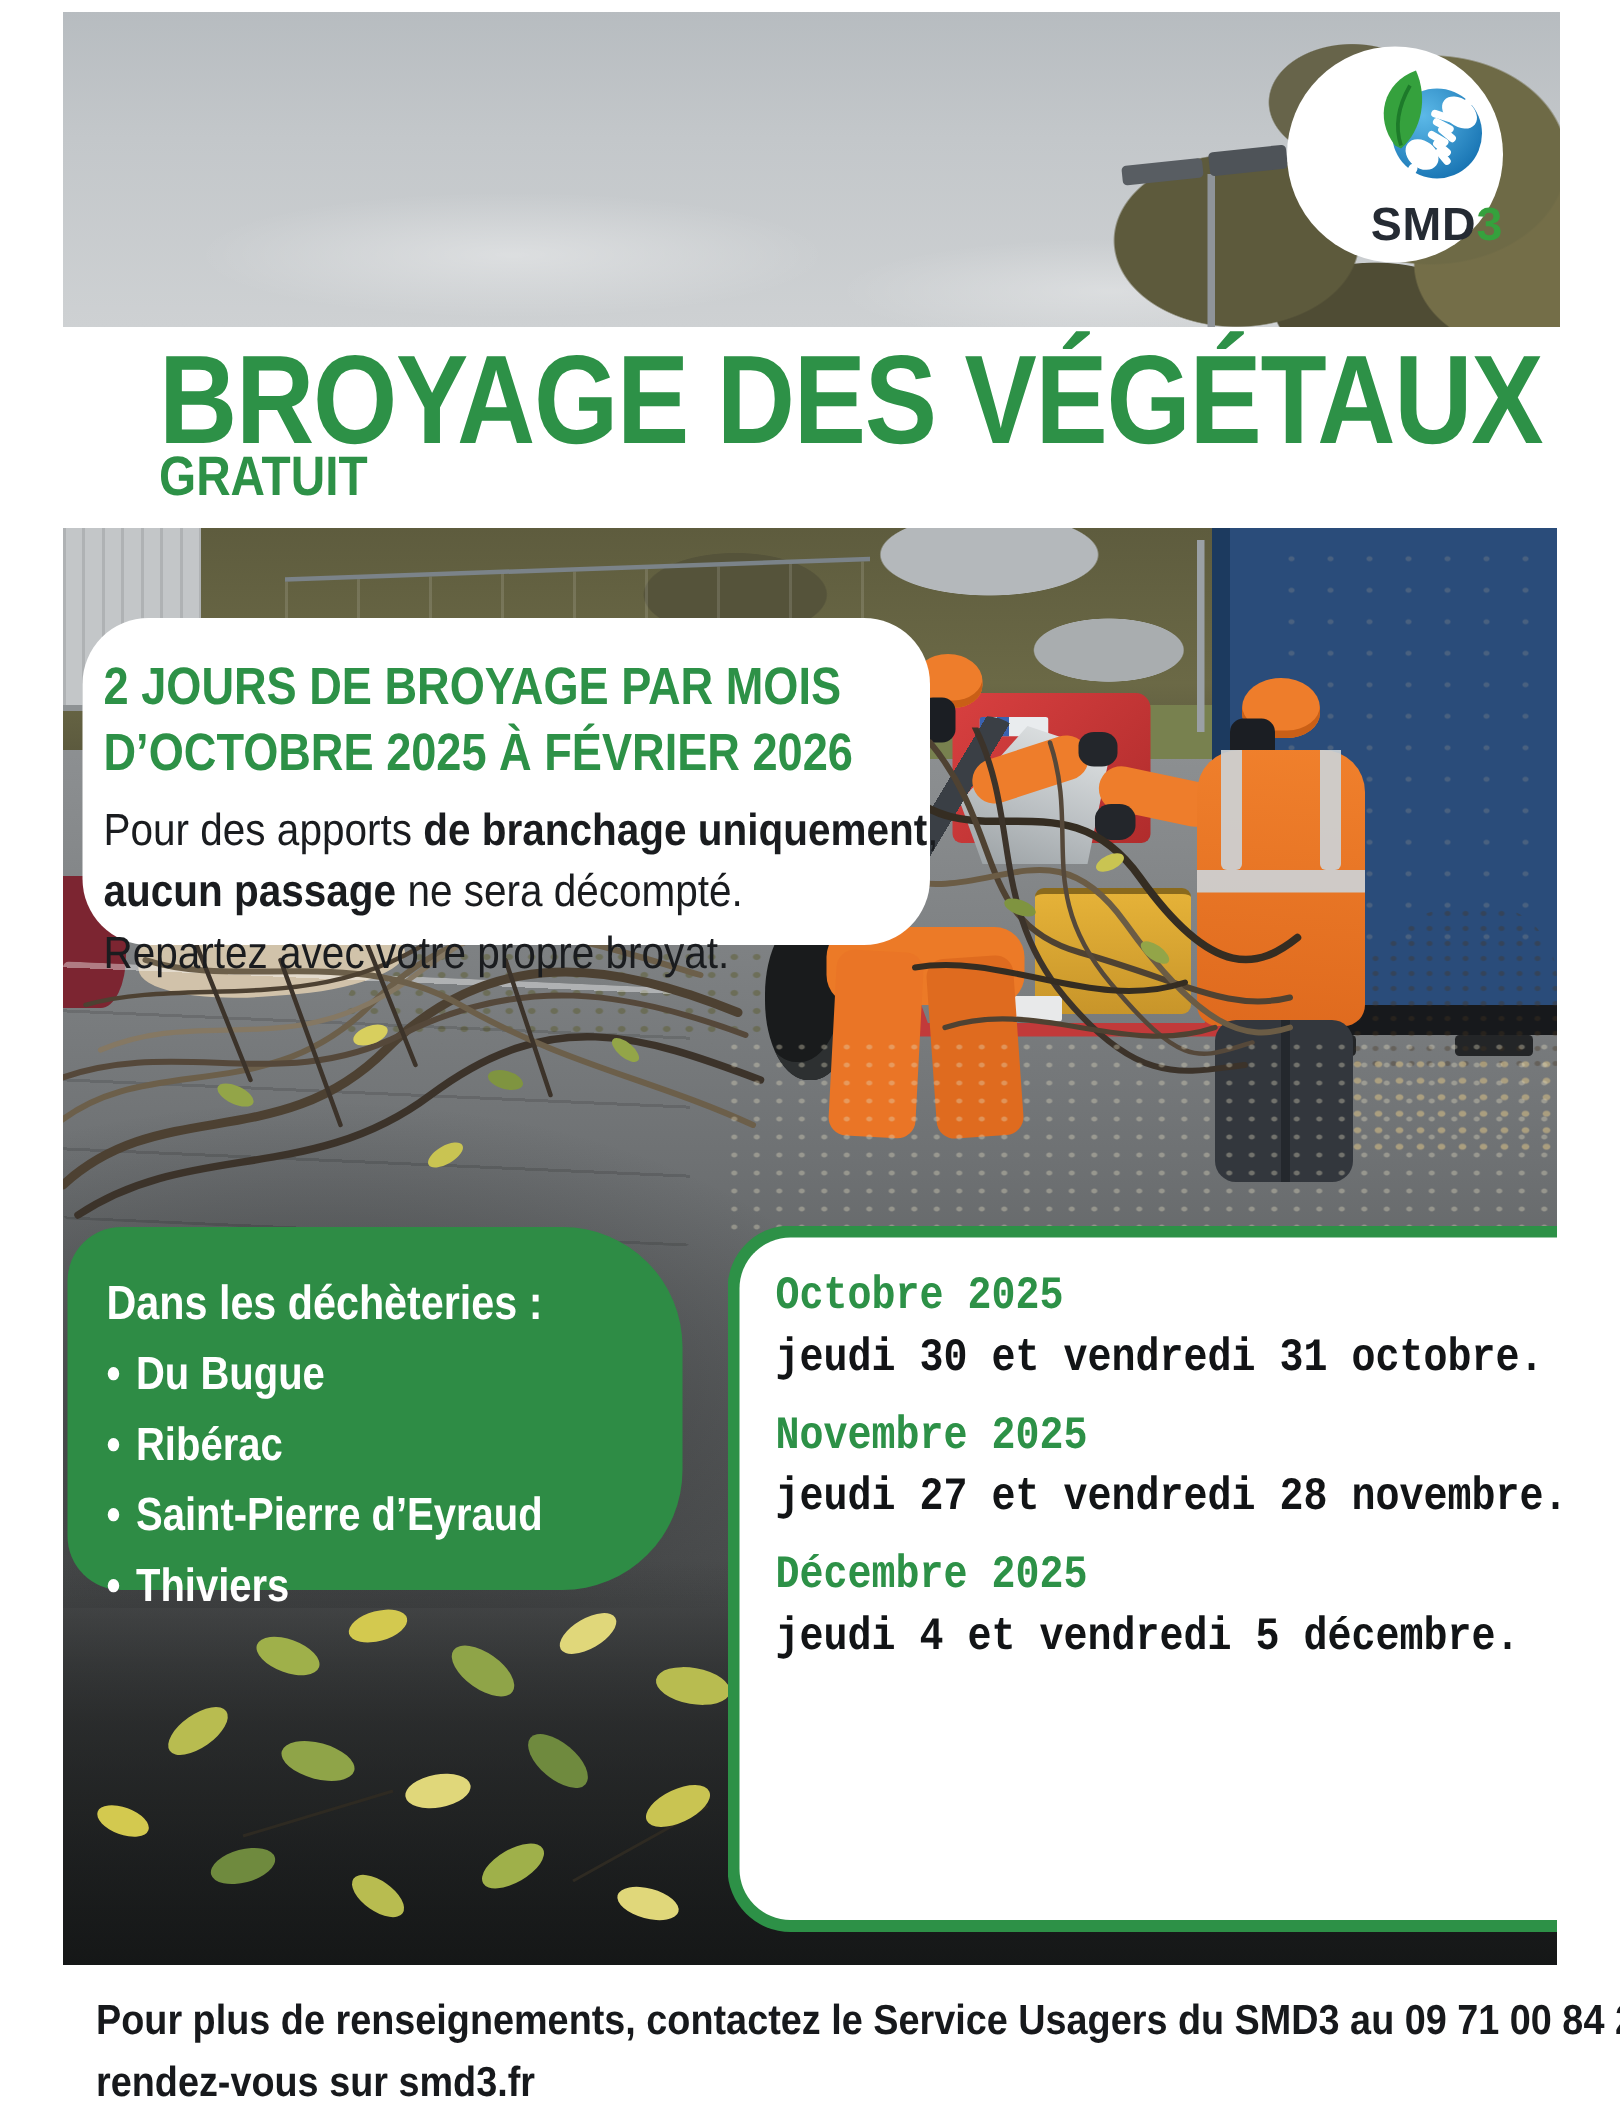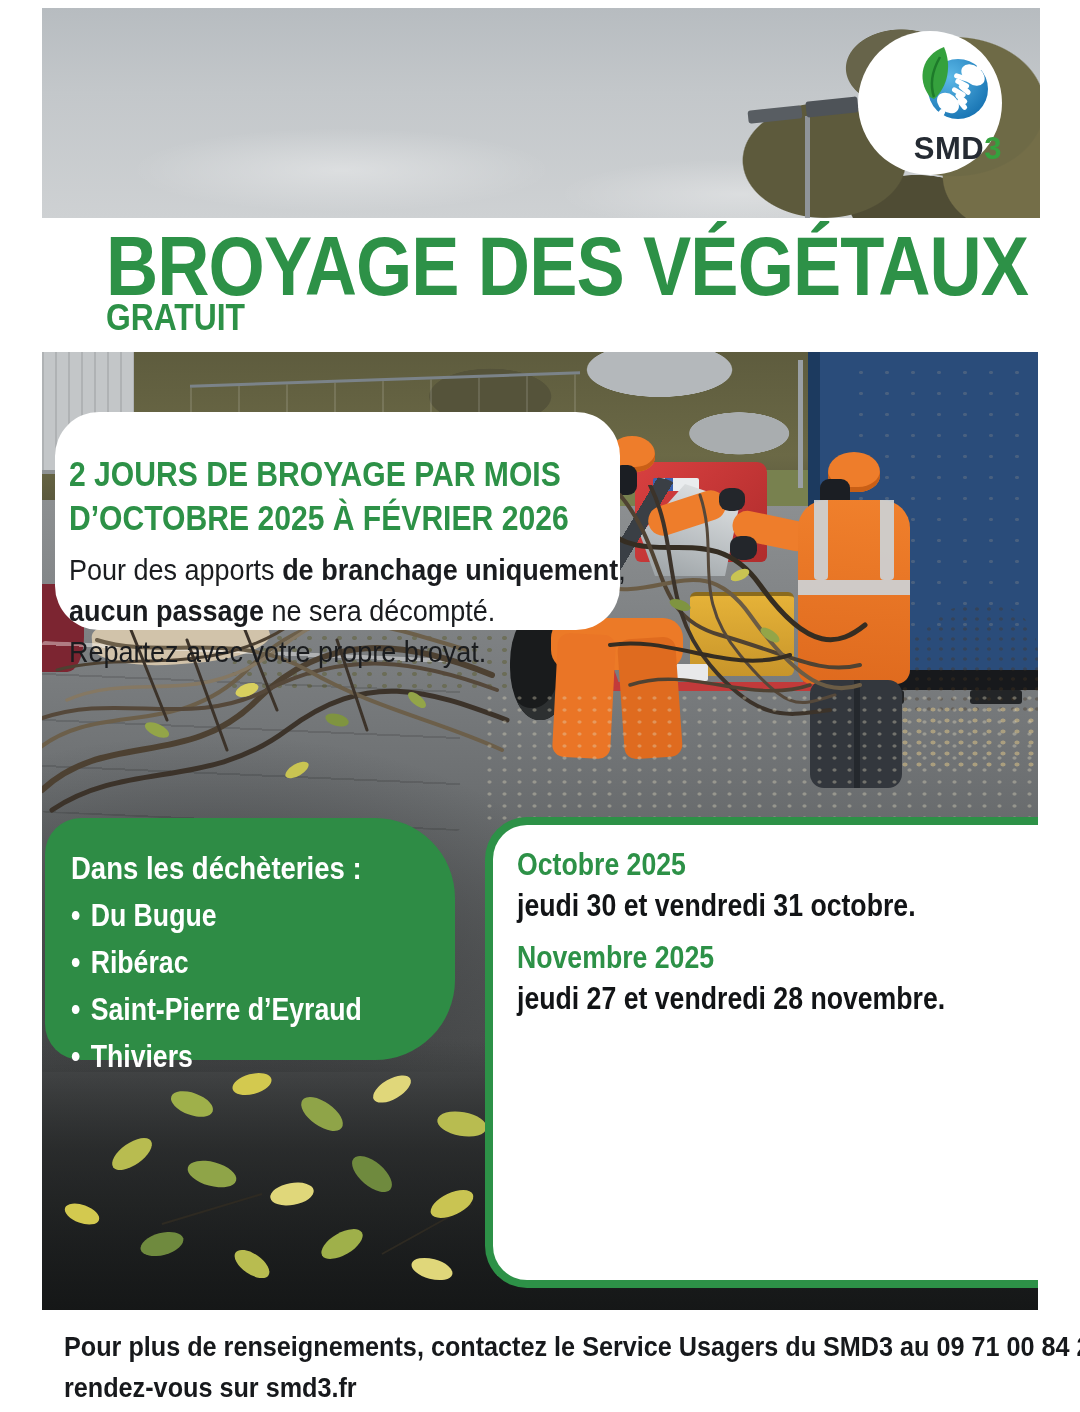--- a/index.html
+++ b/index.html
@@ -127,35 +127,35 @@
     background-image:linear-gradient(90deg,transparent 0 44px,#24282d 44px 50px,transparent 50px);}
   .ph-debris{left:440px;top:340px;width:556px;height:130px;opacity:.8;
     background:radial-gradient(rgba(226,219,192,.45) 1.5px,transparent 2.5px);background-size:15px 12px;}
   .ph-leafdark{left:0;top:688px;width:996px;height:270px;
     background:linear-gradient(180deg,rgba(20,22,22,0) 0,rgba(24,26,26,.55) 40%,rgba(16,18,18,.82) 100%);}
   .ph-branch-svg1{left:-5px;top:228px;width:480px;height:250px;}
   .ph-branch-svg2{left:548px;top:133px;width:280px;height:232px;}
   .ph-leaves-svg{left:0;top:692px;width:996px;height:266px;}
 
   
-  .info-box{left:55px;top:412px;width:565px;height:218px;background:#fff;border-radius:44px;padding:40px 0 0 14px;box-sizing:border-box;}
+  .info-box{left:55px;top:412px;width:565px;height:218px;background:#fff;border-radius:44px;padding:24px 0 0 14px;box-sizing:border-box;}
   .info-heading{font-size:35px;line-height:44px;font-weight:bold;color:#2d9147;}
   .info-body{margin-top:9px;font-size:30px;line-height:41px;color:#1a1c1f;transform:scaleX(.9);transform-origin:0 0;white-space:nowrap;}
   .info-body b{font-weight:bold;}
   .horaires{left:600px;top:725px;width:438px;height:64px;background:#fff;border-radius:34px 0 0 34px;
     text-align:center;line-height:64px;}
   .horaires span{font-size:31px;font-weight:bold;color:#2d9147;}
   .green-box{left:45px;top:818px;width:410px;height:242px;background:#2e8c45;border-radius:36px 80px 80px 36px;
     padding:27px 0 0 26px;box-sizing:border-box;color:#fff;}
   .gb-title{font-size:32px;font-weight:bold;line-height:47px;}
   .gb-item{font-size:31px;font-weight:bold;line-height:47px;}
   .gb-bullet{margin-right:12px;}
   .schedule-box{left:485px;top:817px;width:553px;height:471px;background:#fff;box-sizing:border-box;
     border:8px solid #2d9147;border-right:none;border-radius:42px 0 0 42px;padding:20px 0 0 24px;}
-  .sch-entry{margin-bottom:12px;}
+  .sch-entry{margin-bottom:12px;font-family:Liberation Mono, monospace;}
   .sch-month{font-size:31px;line-height:40px;font-weight:bold;color:#2d9147;}
   .sch-dates{font-size:31px;line-height:41px;font-weight:bold;color:#121416;}
 
   .footer{left:64px;top:1326px;font-size:28px;line-height:41px;font-weight:bold;color:#17191c;}
 </style>
 </head>
 <body>
 
 <div class="page">
 
@@ -341,20 +341,24 @@
 
   <div class="abs schedule-box">
     <div class="sch-entry">
       <div class="sch-month condL">Octobre 2025</div>
       <div class="sch-dates condL">jeudi 30 et vendredi 31 octobre.</div>
     </div>
     <div class="sch-entry">
       <div class="sch-month condL">Novembre 2025</div>
       <div class="sch-dates condL">jeudi 27 et vendredi 28 novembre.</div>
     </div>
+    <div class="sch-entry">
+      <div class="sch-month condL">Décembre 2025</div>
+      <div class="sch-dates condL">jeudi 4 et vendredi 5 décembre.</div>
+    </div>
   </div>
 
   <div class="abs footer">
     <div class="condL" style="transform:scaleX(.9)">Pour plus de renseignements, contactez le Service Usagers du SMD3 au 09 71 00 84 24 ou</div>
     <div class="condL" style="transform:scaleX(.9)">rendez-vous sur smd3.fr</div>
   </div>
 
 </div>
 
 </body></html>

